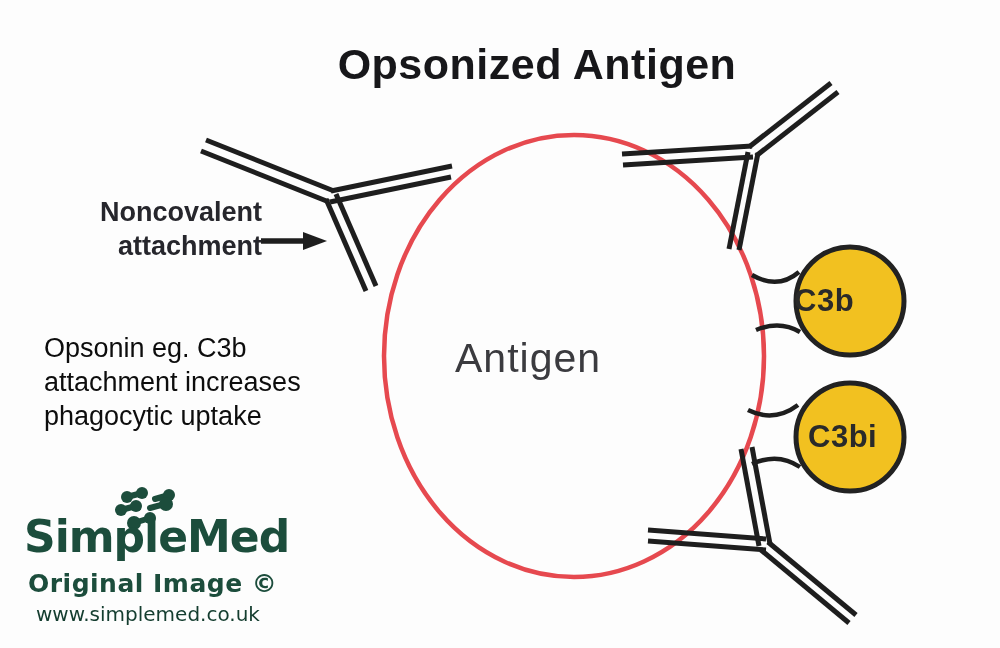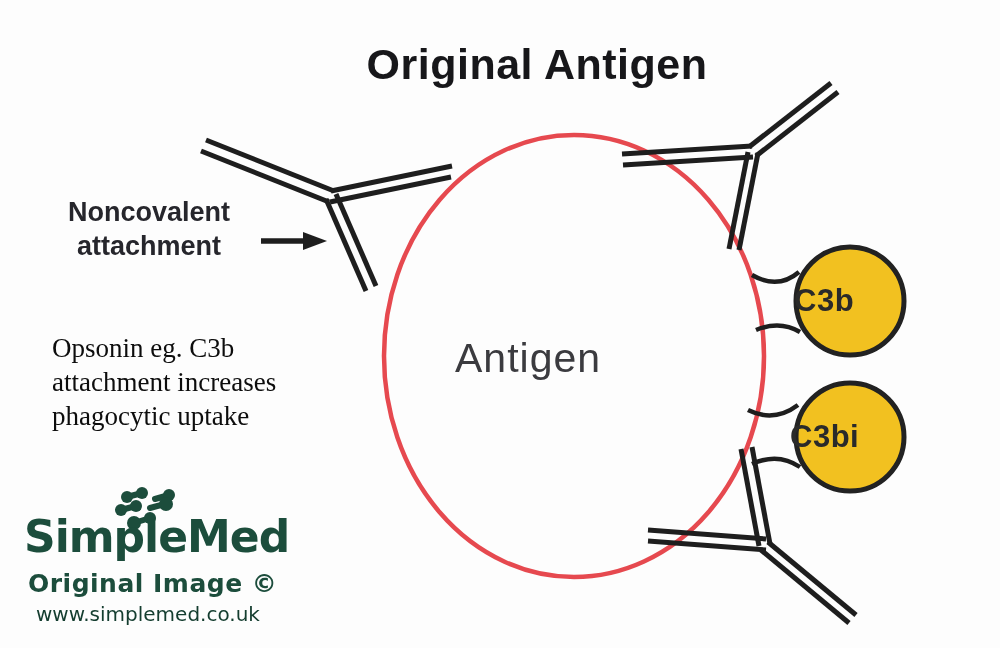--- a/index.html
+++ b/index.html
@@ -7,38 +7,38 @@
     position:relative;width:1000px;height:648px;background:#fdfdfd;
     overflow:hidden;font-family:"Liberation Sans",sans-serif;
   }
   .layer{position:absolute;left:0;top:0;width:1000px;height:648px;}
   .txt{position:absolute;white-space:pre-line;}
   .title{
     left:287px;top:40px;width:500px;text-align:center;
     font-size:43px;font-weight:bold;color:#17171a;letter-spacing:.5px;
   }
   .noncov{
-    left:36px;top:196px;width:226px;text-align:center;
+    left:36px;top:196px;width:226px;text-align:right;
     font-size:27px;font-weight:bold;color:#26262c;line-height:1.25;
   }
   .antigen{
     left:455px;top:335px;width:210px;text-align:left;
     font-size:41px;color:#3b3b3f;letter-spacing:1px;
   }
   .opsonin-note{
     left:44px;top:331px;width:330px;
-    font-family:Liberation Serif, serif;
-    font-size:27px;color:#0d0d0d;line-height:1.26;margin-left:8px;
+    font-family:Liberation Sans, sans-serif;
+    font-size:27px;color:#0d0d0d;line-height:1.26;
   }
   .c3-label{
     width:112px;text-align:left;
     font-size:31px;font-weight:bold;color:#2a2a2a;letter-spacing:.5px;
   }
   .c3b{left:794px;top:283px;}
-  .c3bi{left:748px;top:419px;padding-left:42px;}
+  .c3bi{left:766px;top:419px;padding-left:42px;}
   .brand-word{
     left:24px;top:511px;width:260px;
     font-family:"DejaVu Sans",sans-serif;
     font-size:44px;font-weight:bold;color:#1c4d3c;letter-spacing:-1px;
   }
   .brand-caption{
     left:28px;top:569px;width:260px;
     font-family:"DejaVu Sans",sans-serif;
     font-size:25px;font-weight:bold;color:#1c4d3c;letter-spacing:.5px;
   }
@@ -112,21 +112,21 @@
       <circle cx="121" cy="510" r="6" stroke="none"></circle>
       <circle cx="136" cy="506" r="6" stroke="none"></circle>
       <line x1="150" y1="508" x2="165" y2="504"></line>
       <circle cx="166" cy="504" r="7" stroke="none"></circle>
       <line x1="134" y1="523" x2="150" y2="518"></line>
       <circle cx="134" cy="523" r="7" stroke="none"></circle>
       <circle cx="150" cy="518" r="6" stroke="none"></circle>
     </g>
   </svg>
 
-  <div class="txt title">Original Antigen</div>
+  <div class="txt title">Opsonized Antigen</div>
 
   <div class="txt noncov">Noncovalent
 attachment</div>
 
   <div class="txt opsonin-note">Opsonin eg. C3b
 attachment increases
 phagocytic uptake</div>
 
   <div class="txt antigen">Antigen</div>
 

